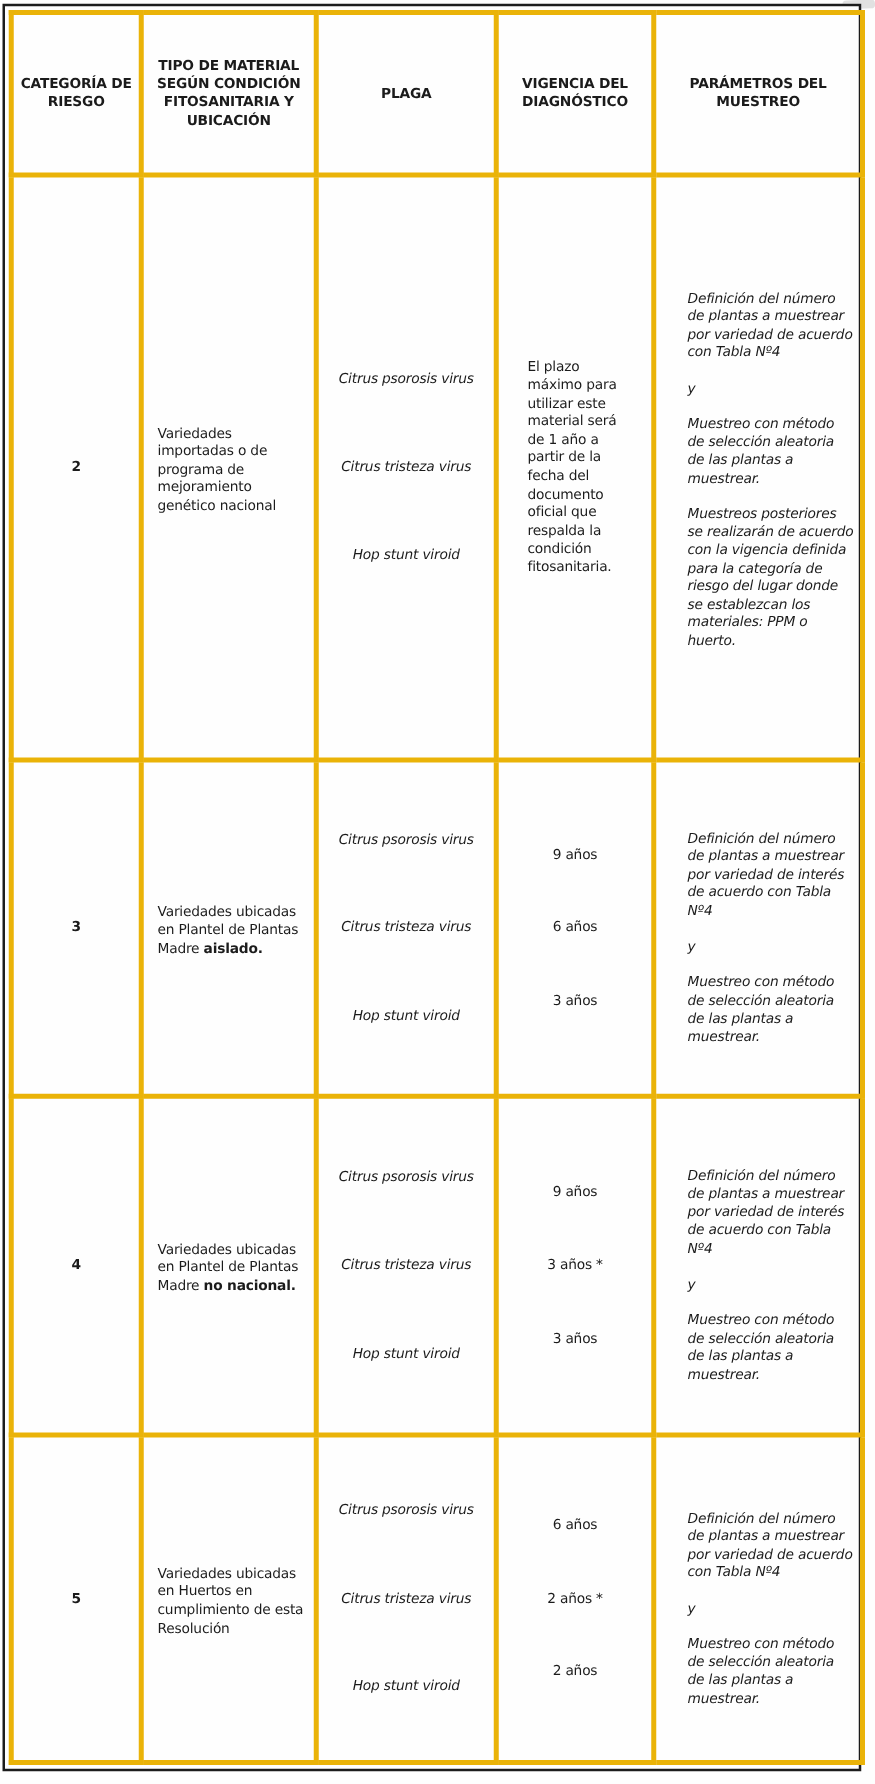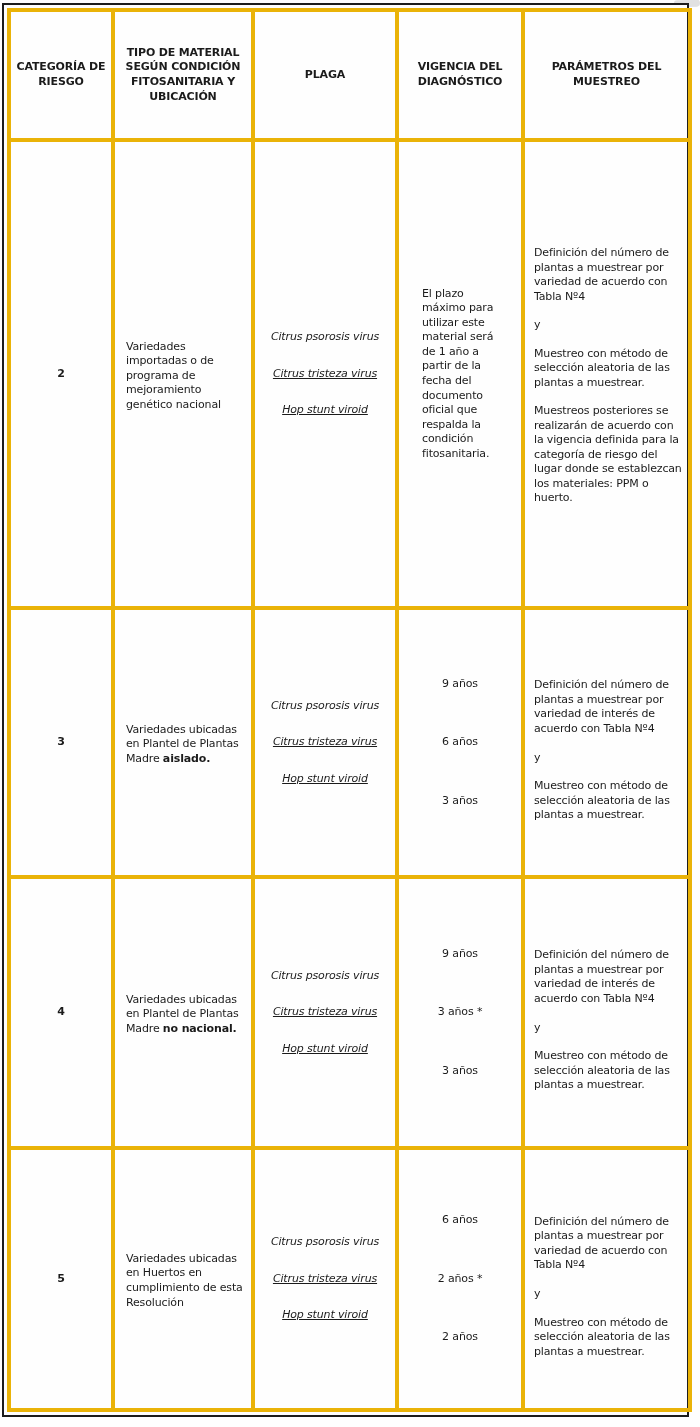--- a/index.html
+++ b/index.html
@@ -63,32 +63,32 @@
     text-align: center;
     font-weight: bold;
     font-size: 16px;
   }
   td.material {
     padding: 4px 8px 0 11px;
     text-align: left;
   }
   td.material b { font-weight: bold; }
   td.plagas-cell { text-align: center; font-style: italic; padding: 0 5px; border-radius: 15px; }
-  .stack > div + div { margin-top: 22px; text-decoration: underline; }
+  .stack > div + div { margin-top: 56px; }
   td.vig-stack-cell { text-align: center; padding: 0 4px; }
   .vstack > div + div { margin-top: 44px; }
   td.vig-text-cell { padding: 0 8px 0 11px; text-align: left; }
   td.vig-text-cell p { margin: 12px; }
   td.params {
     vertical-align: top;
     text-align: left;
     padding: 22px 5px 6px 9px;
   }
   td.params.first { padding-top: 10px; }
-  td.params p { margin: 0 0 14px 0; }
+  td.params p { margin: 0 0 14px 16px; font-style: italic; }
   td.params p:last-child { margin-bottom: 0; }
 </style>
 </head>
 <body>
 
 <div class="page">
   <div class="smudge"></div>
 
   <div class="table-outer">
     <table class="risk">

